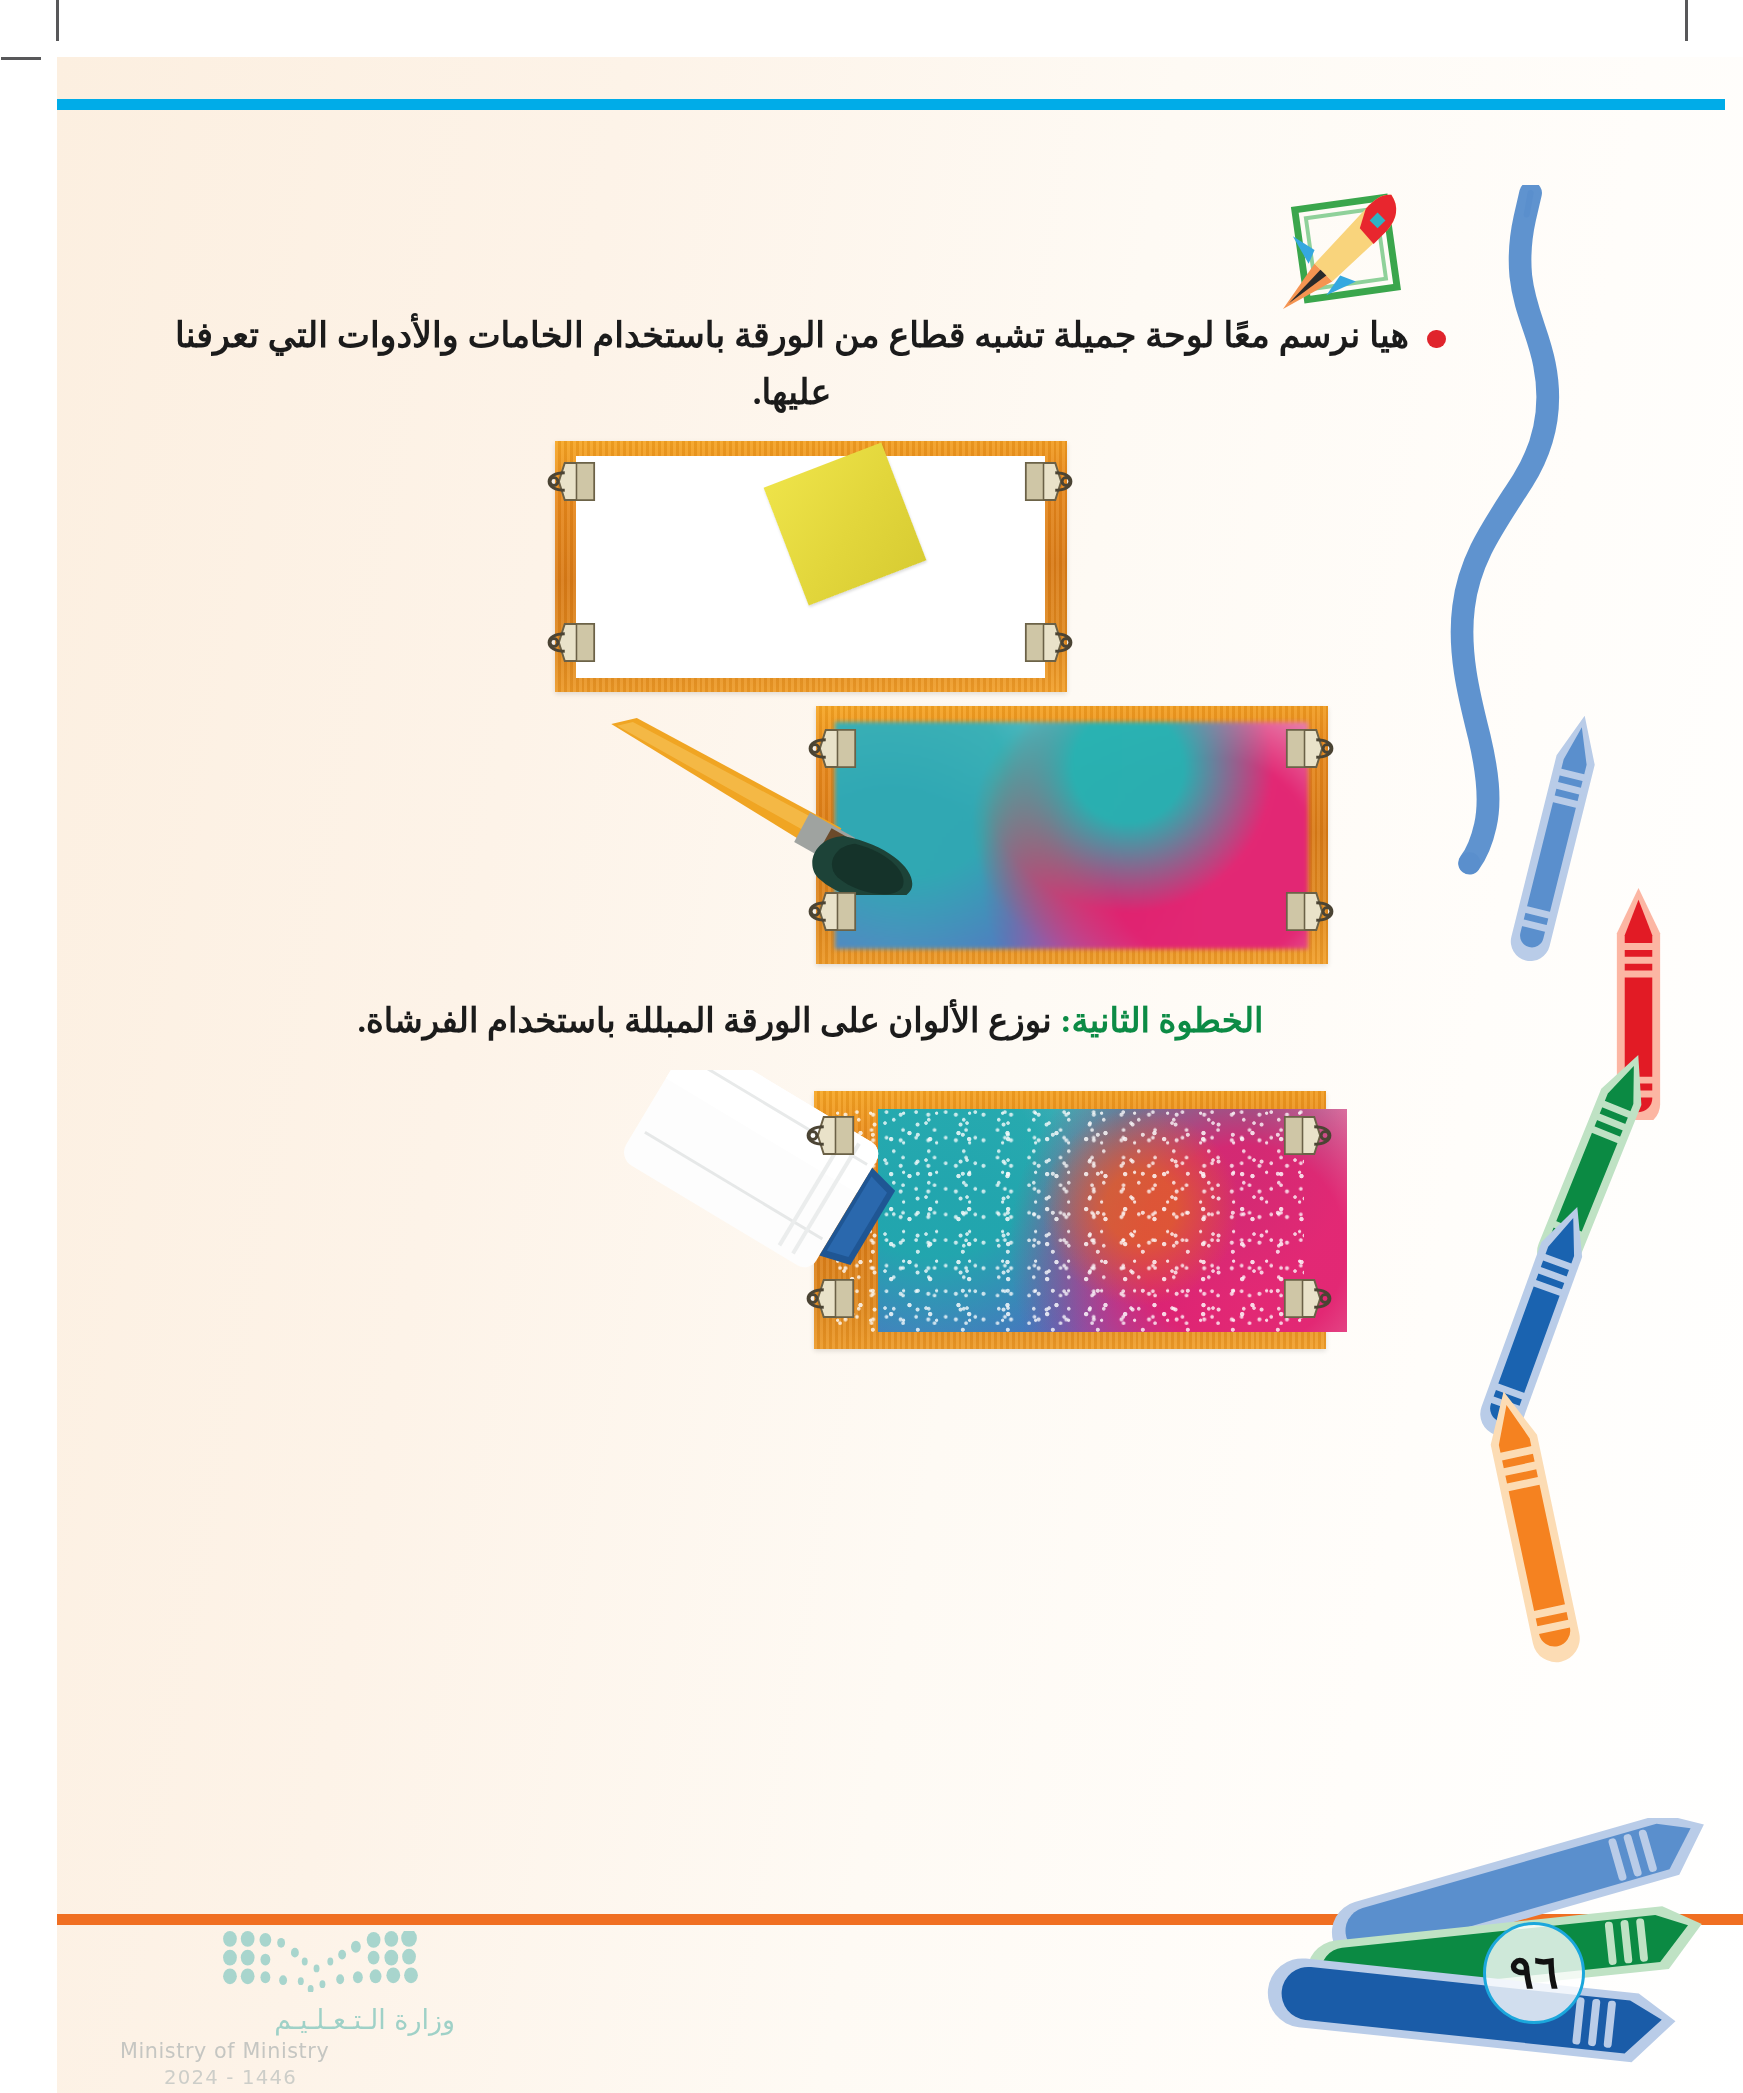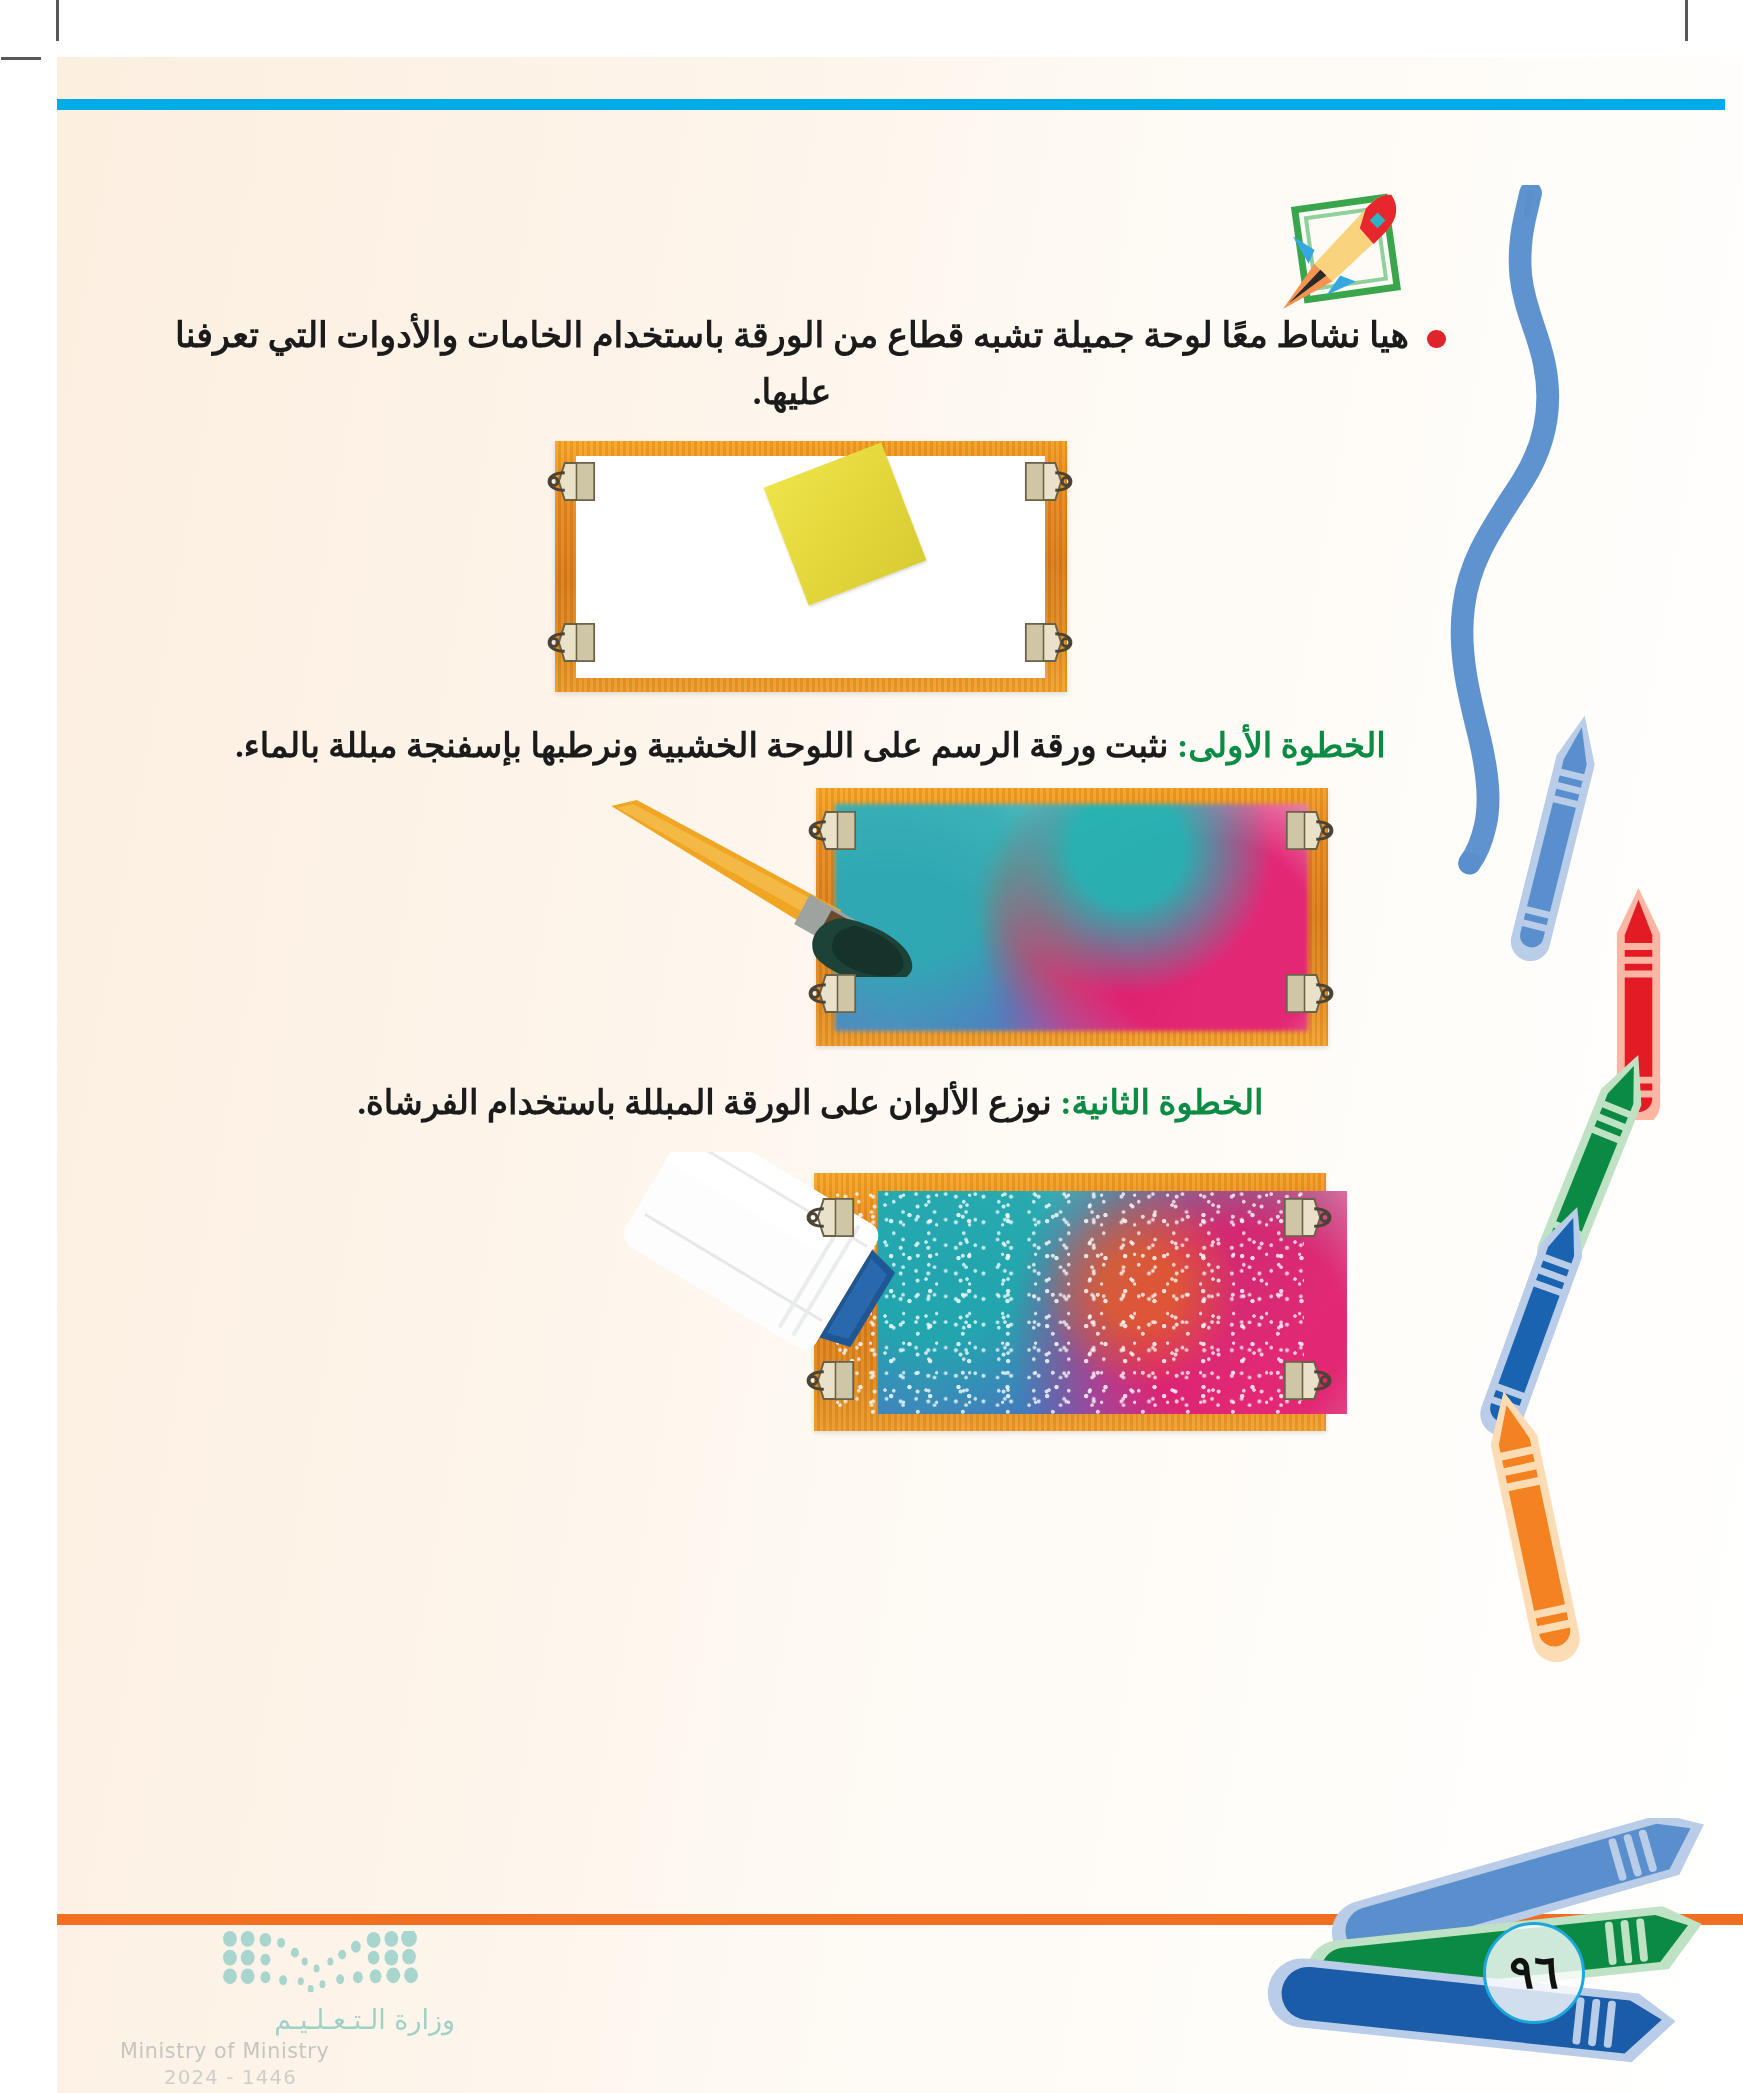--- a/index.html
+++ b/index.html
@@ -355,21 +355,21 @@
 
         <path d="M40 80 L58 98 L8 126 Z" fill="#f59451"></path>
         <path d="M46 86 L52 92 L14 120 Z" fill="#2a2a2a"></path>
       </svg>
     </div>
 
     <div class="content">
 
       <div class="bullet-row">
         <span class="bullet-dot"></span>
-        <p class="para">هيا نشاط معًا لوحة جميلة تشبه قطاع من الورقة  باستخدام الخامات والأدوات التي تعرفنا عليها.</p>
+        <p class="para">هيا نرسم معًا لوحة جميلة تشبه قطاع من الورقة  باستخدام الخامات والأدوات التي تعرفنا عليها.</p>
       </div>
 
       <div class="figure" style="width:512px; height:251px; margin-top:19.7px;">
         <div class="board" style="position:absolute; left:0; top:0; width:512px; height:251px;"></div>
         <div class="sheet" style="left:21.7px; top:14.8px; width:469px; height:222px; background:#ffffff;"></div>
 
         <div style="position:absolute; left:227px; top:19.7px; width:126px; height:126px;
                     background:linear-gradient(145deg,#eee349,#e2d63b 55%,#d8cc33);
                     transform:rotate(-21deg); box-shadow:0 2px 3px rgba(0,0,0,.14);"></div>
 
@@ -408,23 +408,20 @@
               <g>
             <path d="M18 4 h30 v38 h-30 l-6 -19 Z" fill="#e9e2c9" stroke="#6b6147" stroke-width="2"></path>
             <path d="M30 4 h18 v38 h-18 Z" fill="#cfc6a6" stroke="#6b6147" stroke-width="1.6"></path>
             <path d="M18 14 C8 14 2 18 2 23 C2 28 8 32 18 32" fill="none" stroke="#4b4434" stroke-width="3"></path>
             <circle cx="7" cy="23" r="4" fill="none" stroke="#4b4434" stroke-width="3"></circle>
           </g>
             </svg>
         </div>
       </div>
 
-      <p class="step-para" style="margin-top:25.6px;">
-        <span class="step-label">الخطوة الأولى:</span><span> نثبت ورقة الرسم على اللوحة الخشبية ونرطبها بإسفنجة مبللة بالماء.</span>
-      </p>
 
       <div class="figure" style="width:1034px; height:258px; margin-top:13.8px;">
 
         <div style="position:absolute; left:522px; top:0; width:512px; height:258px;">
           <div class="board" style="position:absolute; inset:0;"></div>
           <div class="sheet" style="left:19.7px; top:15.8px; width:473px; height:227px;
                       background:
                         radial-gradient(circle at 62% 20%, rgba(32,182,180,.95) 0 16%, rgba(32,182,180,0) 42%),
                         radial-gradient(circle at 80% 62%, rgba(226,30,110,.95) 0 26%, rgba(226,30,110,0) 58%),
                         radial-gradient(circle at 56% 46%, rgba(214,86,54,.72) 0 16%, rgba(214,86,54,0) 44%),

